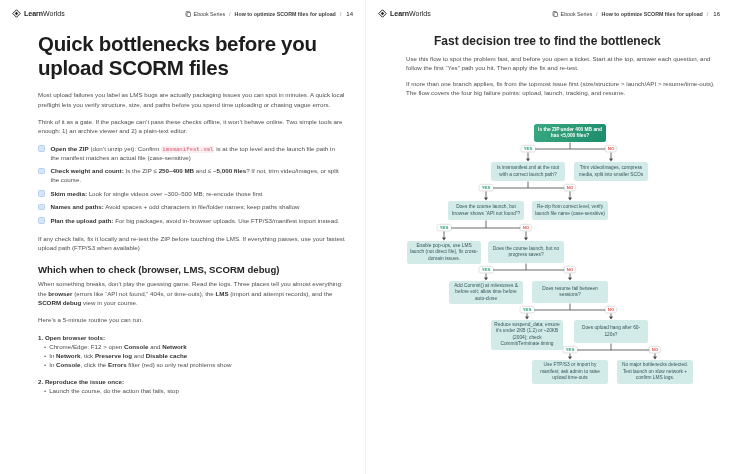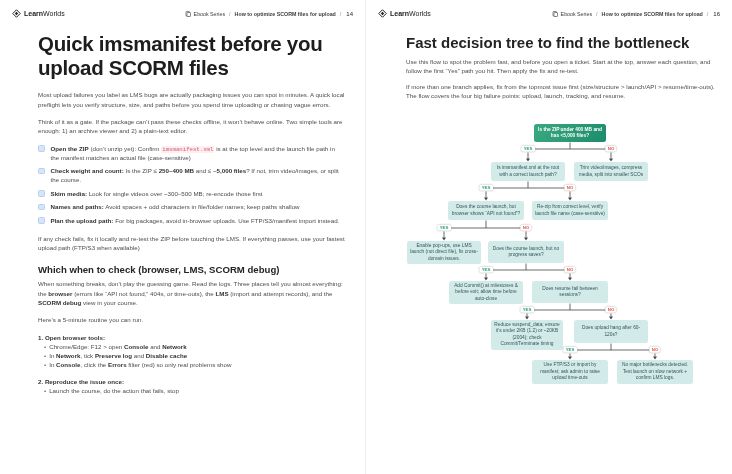--- a/index.html
+++ b/index.html
@@ -36,21 +36,21 @@
              border:1px solid #b7cfed; border-radius:1.5px; }
   .chk-text { font-size:6.2px; line-height:1.45; color:#4d4d4d; }
   h2.sub { font-size:9.6px; color:#242424; font-weight:bold; margin-top:12px; }
   .stephead { font-size:6.2px; margin-top:9px; }
   .bullets { margin-top:1px; }
   .bullet { font-size:6.2px; line-height:1.5; color:#4d4d4d; padding-left:6px; display:flex; gap:3px; }
   .bullet .dot { color:#6a6a6a; }
 
   
   .rinner { padding:16px 14px 0 40px; }
-  h2.rtitle { font-size:15px; color:#242424; font-weight:bold; }
+  h2.rtitle { font-size:12px; color:#242424; font-weight:bold;margin-left:28px; }
   .rinner .body-p { margin-top:6px; max-width:312px; }
 
   
   .flow { position:absolute; left:0; top:118px; width:366px; height:320px; }
   .flow svg.wires { position:absolute; left:0; top:0; z-index:1; }
   .node { position:absolute; z-index:2; display:flex; align-items:center; justify-content:center;
           text-align:center; font-size:4.8px; line-height:1.35; color:#33555c;
           background:#d3ebe8; border-radius:2.5px; padding:2px 3px; }
   .node.start { background:linear-gradient(120deg,#3aa87f,#1d8c6c); color:#fff; font-weight:bold; }
   .tag { position:absolute; z-index:3; transform:translate(-50%,-50%); background:#fff;
@@ -80,21 +80,21 @@
           </svg>
         <span class="cs">Ebook Series</span>
         <span class="sep">/</span>
         <span class="ct">How to optimize SCORM files for upload</span>
         <span class="sep">/</span>
         <span class="pg">14</span>
       </div>
     </div>
 
     <div class="linner">
-      <h1 class="title">Quick imsmanifest before you upload SCORM files</h1>
+      <h1 class="title">Quick bottlenecks before you upload SCORM files</h1>
       <p class="body-p" style="margin-top:10px">Most upload failures you label as LMS bugs are actually packaging issues you can spot in minutes. A quick local preflight lets you verify structure, size, and paths before you spend time uploading or chasing vague errors.</p>
       <p class="body-p">Think of it as a gate. If the package can’t pass these checks offline, it won’t behave online. Two simple tools are enough: 1) an archive viewer and 2) a plain-text editor.</p>
 
       <div class="checklist">
         <div class="chk-item">
           <span class="chk-box"></span>
           <span class="chk-text"><span class="b">Open the ZIP</span><span> (don’t unzip yet): Confirm </span><span class="code">imsmanifest.xml</span><span> is at the top level and the launch file path in the manifest matches an actual file (case-sensitive)</span></span>
         </div>
         <div class="chk-item">
           <span class="chk-box"></span>

